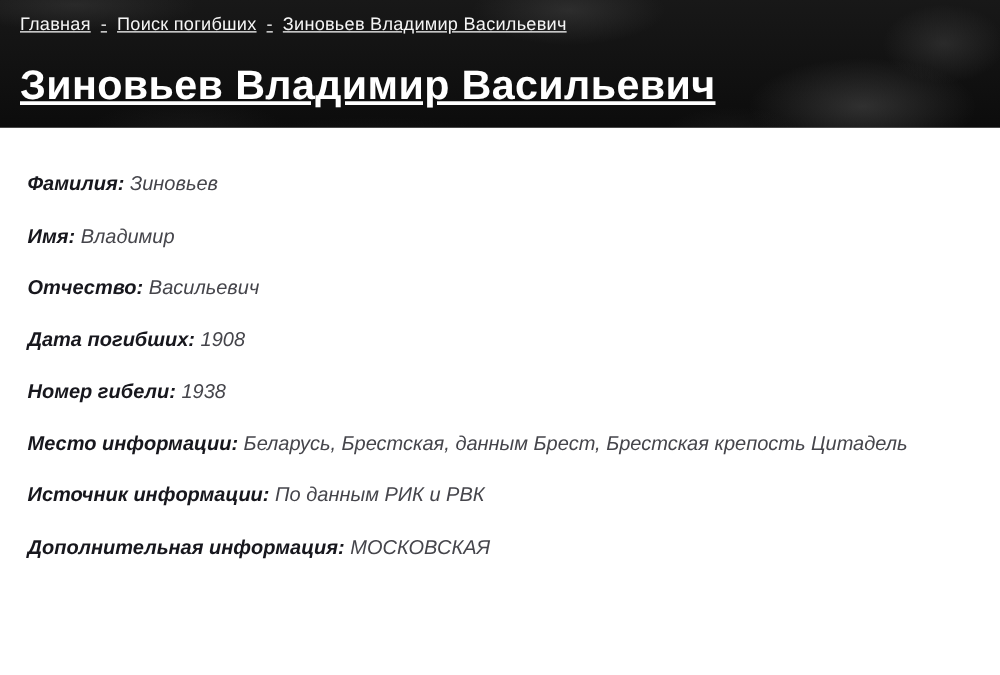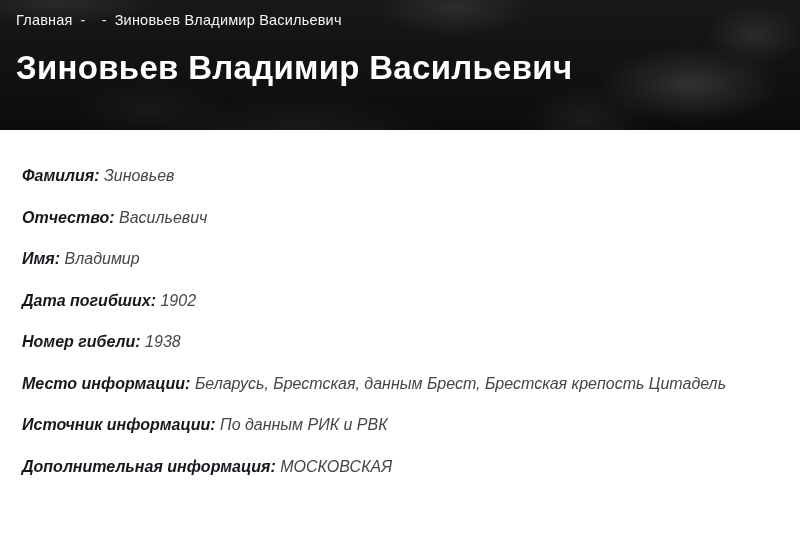--- a/index.html
+++ b/index.html
@@ -6,33 +6,34 @@
   html, body {
     width: 800px; height: 540px;
     background: #ffffff;
     font-family: "Liberation Sans", "DejaVu Sans", sans-serif;
     overflow: hidden;
   }
 
   
   .hero {
     position: relative;
-    width: 800px; height: 130px;
+    width: 800px; height: 102px;
     background-color: #0e0e0e;
     background-image:
       radial-gradient(ellipse 130px 55px at 690px 85px,  rgba(120,120,120,0.32), transparent 70%),
       radial-gradient(ellipse 70px  45px at 755px 35px,  rgba(100,100,100,0.28), transparent 70%),
       radial-gradient(ellipse 110px 40px at 455px 8px,   rgba(110,110,110,0.25), transparent 70%),
       radial-gradient(ellipse 140px 30px at 60px  4px,   rgba(95,95,95,0.25),   transparent 70%),
       radial-gradient(ellipse 90px  50px at 585px 120px, rgba(80,80,80,0.22),   transparent 70%),
       radial-gradient(ellipse 200px 60px at 300px 135px, rgba(60,60,60,0.30),   transparent 70%),
       radial-gradient(ellipse 120px 45px at 150px 110px, rgba(55,55,55,0.25),   transparent 70%),
       linear-gradient(180deg, #181818 0%, #0c0c0c 100%);
     color: #ffffff;
     padding: 10px 16px 0 16px;
+    text-decoration: underline;
   }
 
   .breadcrumb {
     display: flex;
     align-items: center;
     font-size: 14.5px;
     line-height: 21px;
     color: #f5f5f5;
     letter-spacing: 0.2px;
     white-space: nowrap;
@@ -71,42 +72,43 @@
     color: #45454b;
   }
 </style>
 </head>
 <body>
 
 <header class="hero">
   <nav class="breadcrumb">
     <a class="crumb">Главная</a>
     <span class="sep">-</span>
+    <a class="crumb">Поиск погибших</a>
     <span class="sep">-</span>
     <span class="crumb current">Зиновьев Владимир Васильевич</span>
   </nav>
   <h1>Зиновьев Владимир Васильевич</h1>
 </header>
 
 <main class="record">
   <div class="field-row">
     <span class="field-label">Фамилия:</span>
     <span class="field-value">Зиновьев</span>
   </div>
   <div class="field-row">
+    <span class="field-label">Имя:</span>
+    <span class="field-value">Владимир</span>
+  </div>
+  <div class="field-row">
     <span class="field-label">Отчество:</span>
     <span class="field-value">Васильевич</span>
   </div>
   <div class="field-row">
-    <span class="field-label">Имя:</span>
-    <span class="field-value">Владимир</span>
-  </div>
-  <div class="field-row">
     <span class="field-label">Дата погибших:</span>
-    <span class="field-value">1902</span>
+    <span class="field-value">1908</span>
   </div>
   <div class="field-row">
     <span class="field-label">Номер гибели:</span>
     <span class="field-value">1938</span>
   </div>
   <div class="field-row">
     <span class="field-label">Место информации:</span>
     <span class="field-value">Беларусь, Брестская, данным Брест, Брестская крепость Цитадель</span>
   </div>
   <div class="field-row">

